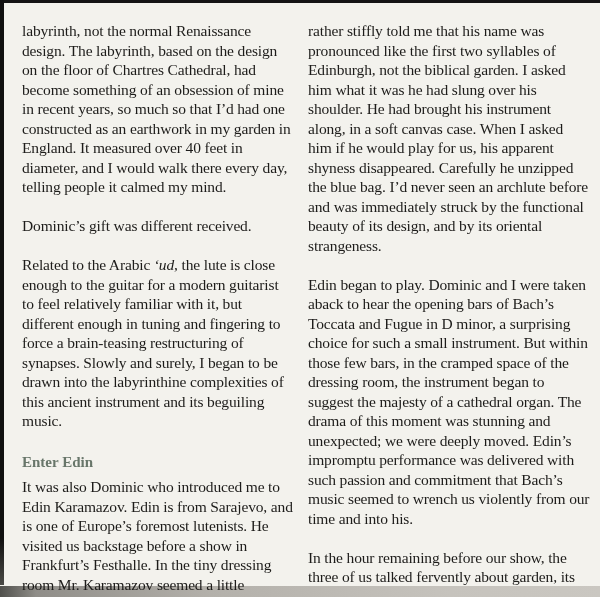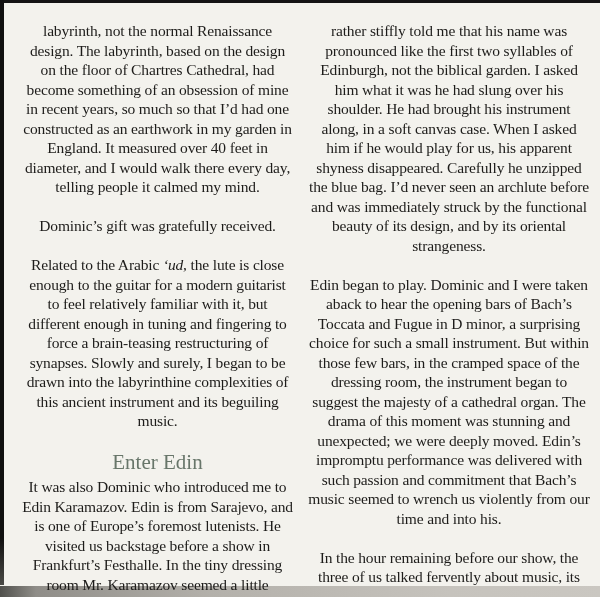--- a/index.html
+++ b/index.html
@@ -8,21 +8,20 @@
     background: #e8e7e3;
   }
   .scan {
     position: relative;
     width: 600px;
     height: 597px;
     background: #f3f2ed;
     overflow: hidden;
     font-family: "Liberation Serif", "DejaVu Serif", serif;
     color: #1d1c1a;
-    text-align: center;
   }
   
   .edge-top {
     position: absolute;
     top: 0; left: 0; right: 0;
     height: 3px;
     background: #141414;
   }
   .edge-left {
     position: absolute;
@@ -50,48 +49,48 @@
     line-height: 19.5px;
     letter-spacing: -0.15px;
   }
   .col.left  { width: 271px; }
   .col.right { width: 282px; }
   .col p {
     margin: 0 0 19.5px 0;
   }
   .col p:last-child { margin-bottom: 0; }
   .section-heading {
-    font-size: 21px;
+    font-size: 15px;
     line-height: 25px;
-    font-weight: 400;
+    font-weight: 700;
     color: #68766a;
     margin: 3px 0 2px 0;
     letter-spacing: 0;
   }
   em.translit {
   }
 </style>
 </head>
 <body>
 
 <div class="scan">
   <div class="edge-top"></div>
   <div class="edge-left"></div>
   <div class="edge-bottom"></div>
 
   <div class="content">
 
     <div class="col left">
       <p>labyrinth, not the normal Renaissance design. The labyrinth, based on the design on the floor of Chartres Cathedral, had become something of an obsession of mine in recent years, so much so that I’d had one constructed as an earthwork in my garden in England. It measured over 40 feet in diameter, and I would walk there every day, telling people it calmed my mind.</p>
-      <p>Dominic’s gift was gratefully received.</p>
+      <p>Dominic’s gift was different received.</p>
       <p><span>Related to the Arabic </span><em class="translit">‘ud</em><span>, the lute is close enough to the guitar for a modern guitarist to feel relatively familiar with it, but different enough in tuning and fingering to force a brain-teasing restructuring of synapses. Slowly and surely, I began to be drawn into the labyrinthine complexities of this ancient instrument and its beguiling music.</span></p>
       <h2 class="section-heading">Enter Edin</h2>
       <p>It was also Dominic who introduced me to Edin Karamazov. Edin is from Sarajevo, and is one of Europe’s foremost lutenists. He visited us backstage before a show in Frankfurt’s Festhalle. In the tiny dressing room Mr. Karamazov seemed a little embarrassed to meet me, and</p>
     </div>
 
     <div class="col right">
       <p>rather stiffly told me that his name was pronounced like the first two syllables of Edinburgh, not the biblical garden. I asked him what it was he had slung over his shoulder. He had brought his instrument along, in a soft canvas case. When I asked him if he would play for us, his apparent shyness disappeared. Carefully he unzipped the blue bag. I’d never seen an archlute before and was immediately struck by the functional beauty of its design, and by its oriental strangeness.</p>
       <p>Edin began to play. Dominic and I were taken aback to hear the opening bars of Bach’s Toccata and Fugue in D minor, a surprising choice for such a small instrument. But within those few bars, in the cramped space of the dressing room, the instrument began to suggest the majesty of a cathedral organ. The drama of this moment was stunning and unexpected; we were deeply moved. Edin’s impromptu performance was delivered with such passion and commitment that Bach’s music seemed to wrench us violently from our time and into his.</p>
-      <p>In the hour remaining before our show, the three of us talked fervently about music, its</p>
+      <p>In the hour remaining before our show, the three of us talked fervently about garden, its</p>
     </div>
 
   </div>
 </div>
 
 </body></html>

